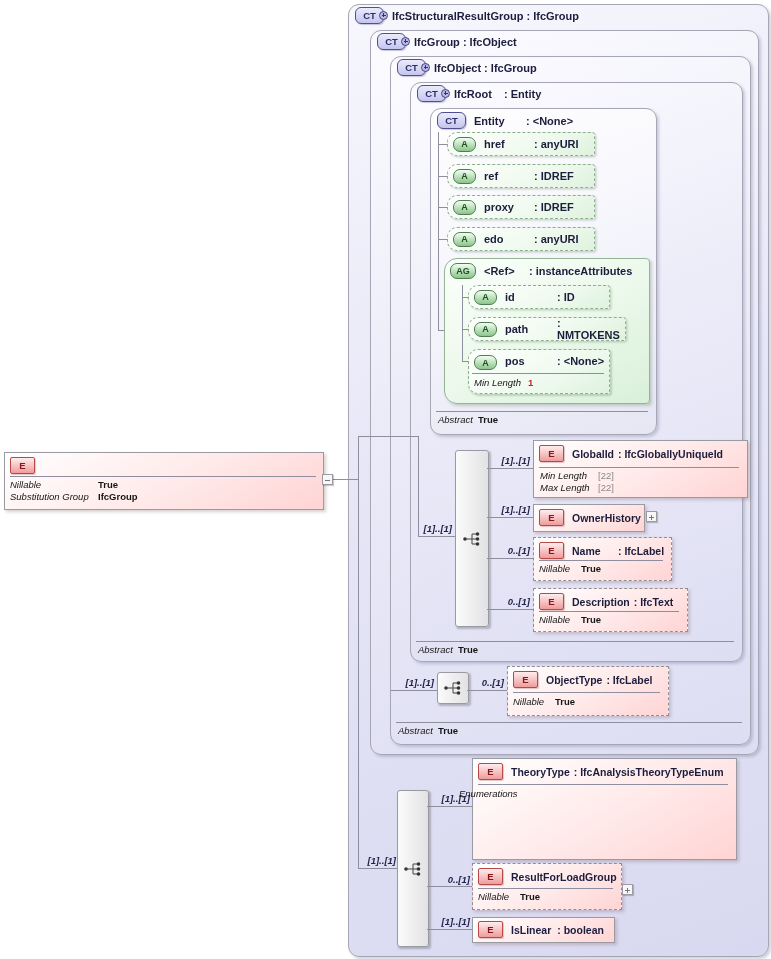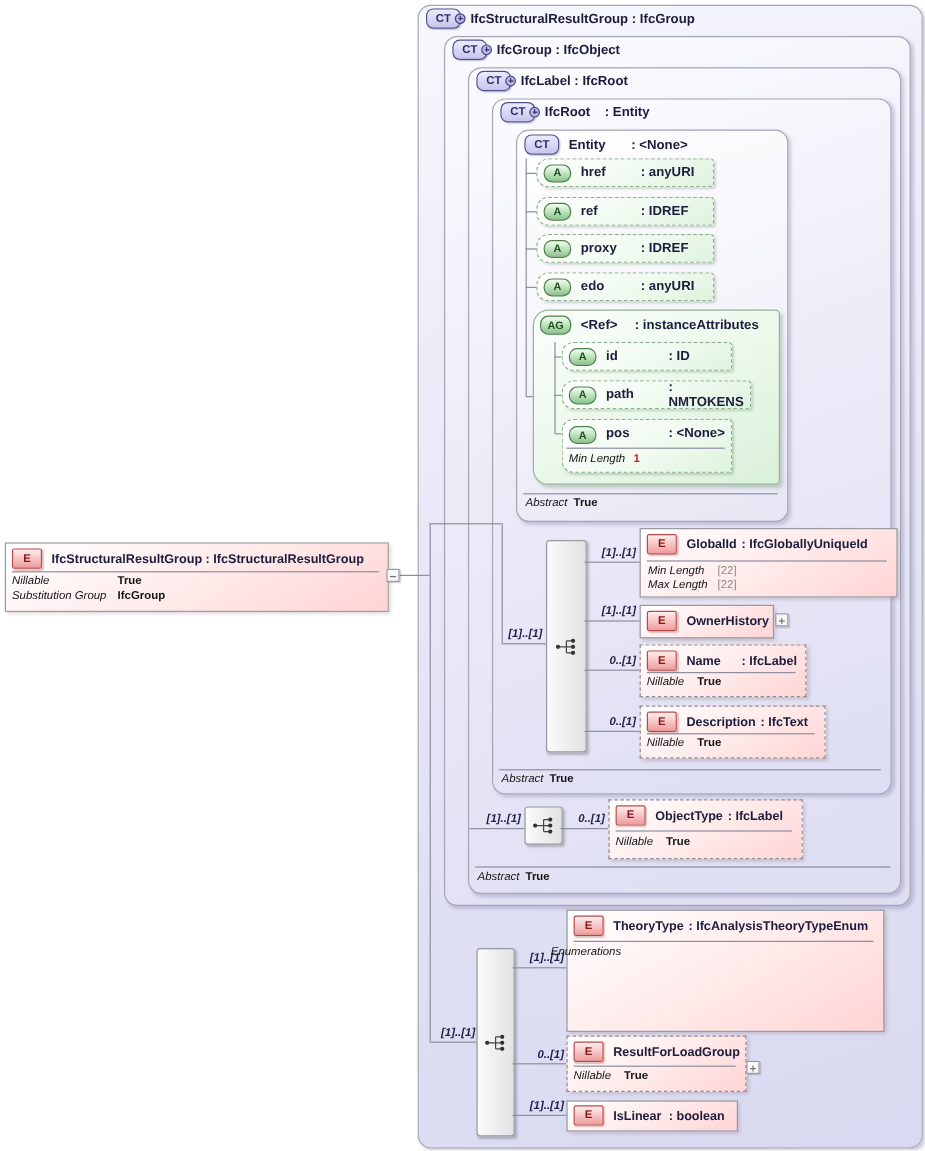--- a/index.html
+++ b/index.html
@@ -106,21 +106,21 @@
     <span>IfcGroup : IfcObject</span>
   </div>
   <div class="hdr" style="left:397px;top:59px;">
     <span class="bct">
         <span>CT</span>
         <span class="plus">
           <i class="ph"></i>
           <i class="pv"></i>
         </span>
       </span>
-    <span>IfcLabel : IfcRoot</span>
+    <span>IfcObject : IfcGroup</span>
   </div>
   <div class="hdr" style="left:417px;top:85px;">
     <span class="bct">
         <span>CT</span>
         <span class="plus">
           <i class="ph"></i>
           <i class="pv"></i>
         </span>
       </span>
     <span class="nm" style="min-width:50px;">IfcRoot</span>
@@ -381,21 +381,20 @@
   <div class="ebox" style="left:472px;top:917px;width:141px;height:24px;"></div>
   <div class="hdr" style="left:478px;top:921px;font-size:10.5px;">
     <span class="be">E</span>
     <span>IsLinear</span>
     <span style="margin-left:-2px;text-align:center;">: boolean</span>
   </div>
 
   <div class="ebox" style="left:4px;top:452px;width:318px;height:56px;"></div>
   <div class="hdr" style="left:10px;top:457px;font-size:10.5px;">
     <span class="be">E</span>
-    <span>IfcStructuralResultGroup : IfcStructuralResultGroup</span>
   </div>
   <div class="dv" style="left:10px;top:476px;width:306px;"></div>
   <div class="facets" style="left:10px;top:479px;">
     <div class="row">
         <span class="fl" style="width:88px;">Nillable</span>
         <span class="fv">True</span>
       </div>
     <div class="row">
         <span class="fl" style="width:88px;">Substitution Group</span>
         <span class="fv">IfcGroup</span>

